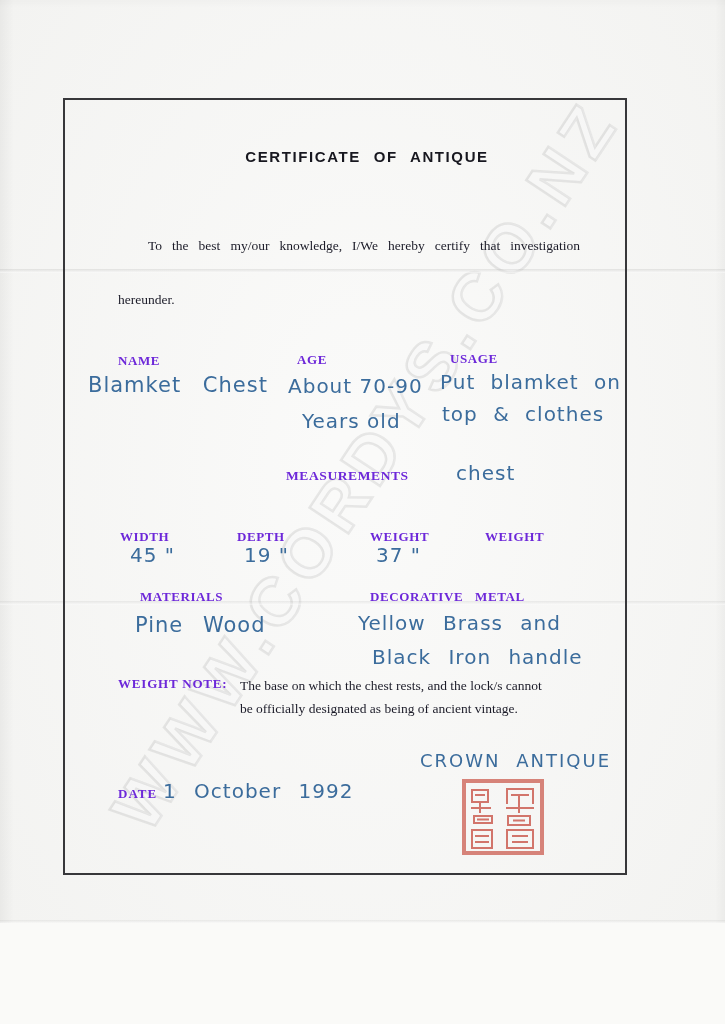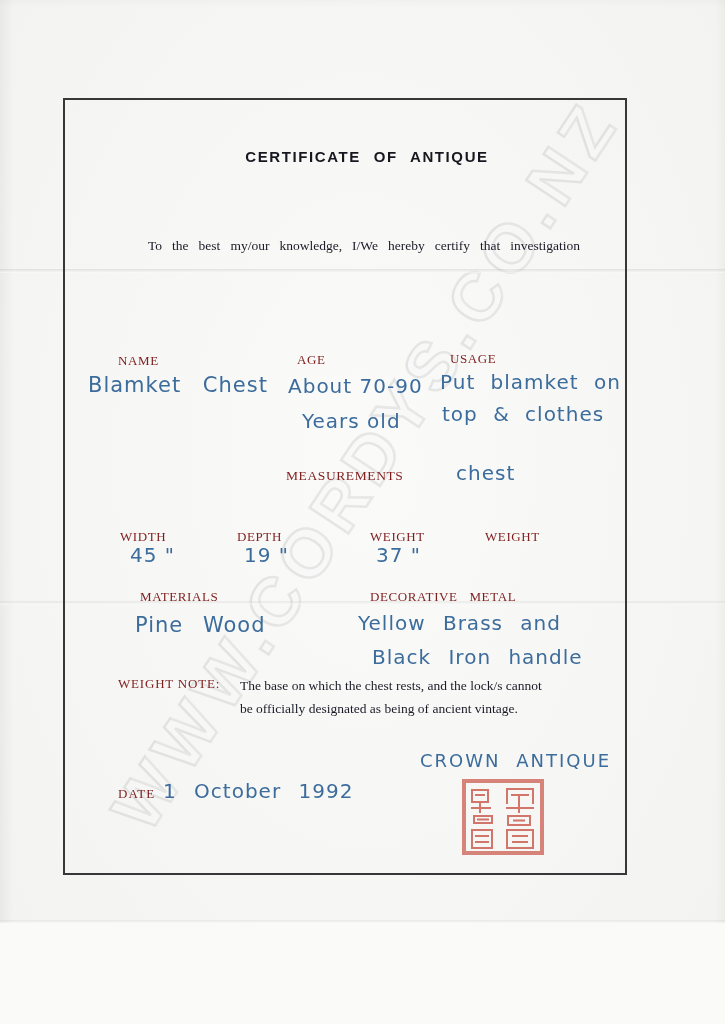--- a/index.html
+++ b/index.html
@@ -50,22 +50,22 @@
     font-size:15px; letter-spacing:1.6px; word-spacing:7px; color:#17171f;
   }
   .body-line {
     position:absolute; left:118px; width:462px; font-size:13.5px; line-height:20px;
     color:#1b1b28;
   }
   .just { text-align:justify; text-align-last:justify; }
   .indent { text-indent:30px; }
 
   .label {
-    position:absolute; font-weight:normal; font-size:13px; letter-spacing:0.6px;
-    color:#7f1d1d;
+    position:absolute; font-weight:bold; font-size:13px; letter-spacing:0.6px;
+    color:#6d28d9;
   }
   .hand {
     position:absolute; font-family:"DejaVu Sans", sans-serif;
     color:#3b6c9c; white-space:nowrap;
   }
   .hand-lg { font-size:20px; letter-spacing:1px; }
   .hand-md { font-size:18px; letter-spacing:0.5px; }
 
   .seal { position:absolute; left:461px; top:778px; width:84px; height:78px; }
   .seal svg { width:100%; height:100%; opacity:0.88; }
@@ -80,20 +80,21 @@
   <div class="crease crease-1"></div>
   <div class="crease crease-2"></div>
   <div class="bottom-band"></div>
   <div class="crease crease-3"></div>
 
   <div class="frame"></div>
 
   <div class="title">CERTIFICATE OF ANTIQUE</div>
 
   <div class="body-line just indent" style="top:236px;">To the best my/our knowledge, I/We hereby certify that investigation</div>
+  <div class="body-line" style="top:290px;">hereunder.</div>
 
   <div class="label" style="left:118px; top:353px;">NAME</div>
   <div class="label" style="left:297px; top:352px;">AGE</div>
   <div class="label" style="left:450px; top:351px;">USAGE</div>
 
   <div class="hand hand-lg" style="left:88px; top:373px; font-size:21px; word-spacing:14px;">Blamket Chest</div>
 
   <div class="hand hand-lg" style="left:288px; top:374px;">About 70-90</div>
   <div class="hand hand-lg" style="left:302px; top:409px;">Years old</div>
 

